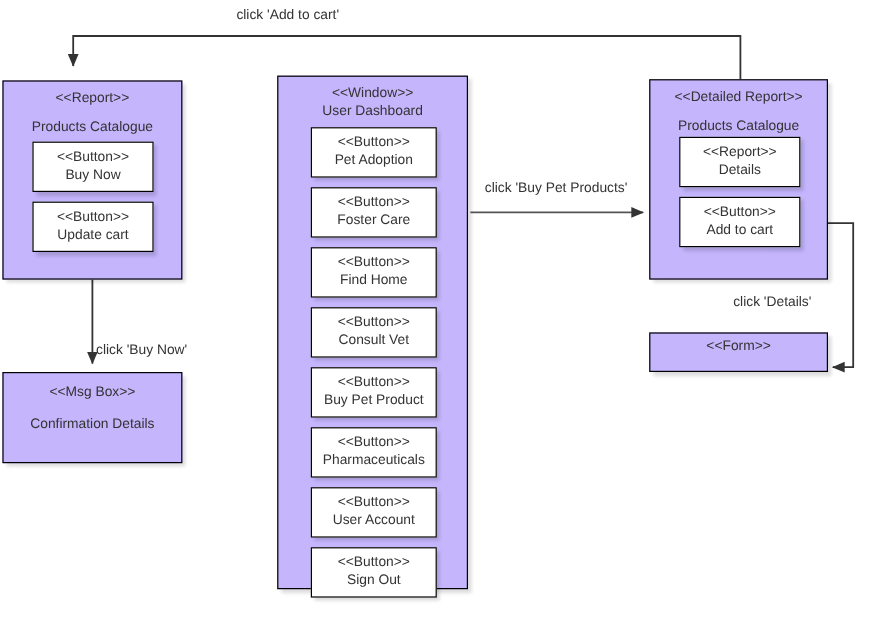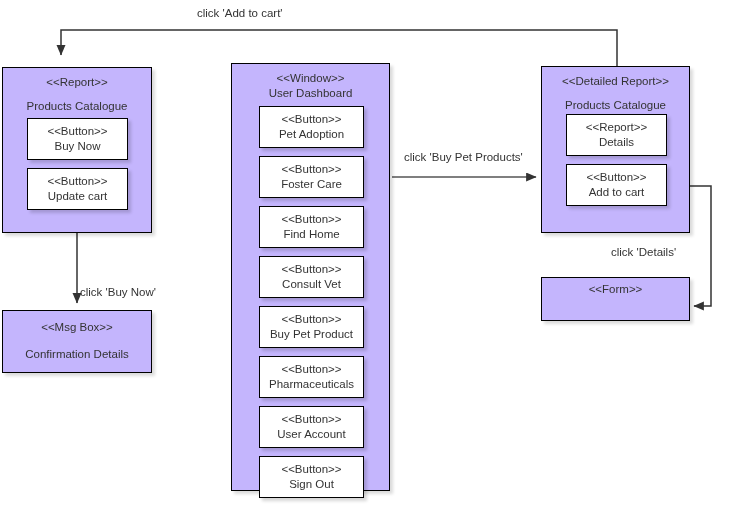--- a/index.html
+++ b/index.html
@@ -136,21 +136,21 @@
       <span>&lt;&lt;Button&gt;&gt;</span>
       <span>Buy Now</span>
     </div>
 
     <div class="btn" style="left:24px; top:100px; width:101px; height:42px;">
       <span>&lt;&lt;Button&gt;&gt;</span>
       <span>Update cart</span>
     </div>
   </div>
 
-  <div class="node leaf" style="left:2px; top:310px; width:150px; height:63px;">
+  <div class="node leaf" style="left:2px; top:310px; width:150px; height:76px;">
     <span class="stereotype">&lt;&lt;Msg Box&gt;&gt;</span>
     <span class="title">Confirmation Details</span>
   </div>
 
   <div class="node container tight" style="left:231px; top:63px; width:159px; height:428px;">
     <span class="stereotype">&lt;&lt;Window&gt;&gt;</span>
     <span class="title">User Dashboard</span>
 
     <div class="btn" style="left:27px; top:42px; width:105px; height:42px;">
       <span>&lt;&lt;Button&gt;&gt;</span>
@@ -201,17 +201,17 @@
       <span>&lt;&lt;Report&gt;&gt;</span>
       <span>Details</span>
     </div>
 
     <div class="btn" style="left:24px; top:97px; width:101px; height:42px;">
       <span>&lt;&lt;Button&gt;&gt;</span>
       <span>Add to cart</span>
     </div>
   </div>
 
-  <div class="node leaf" style="left:541px; top:277px; width:149px; height:44px;">
+  <div class="node leaf" style="left:541px; top:277px; width:149px; height:33px;">
     <span class="stereotype" style="margin-top:4px;">&lt;&lt;Form&gt;&gt;</span>
   </div>
 
 </div>
 
 </body></html>

